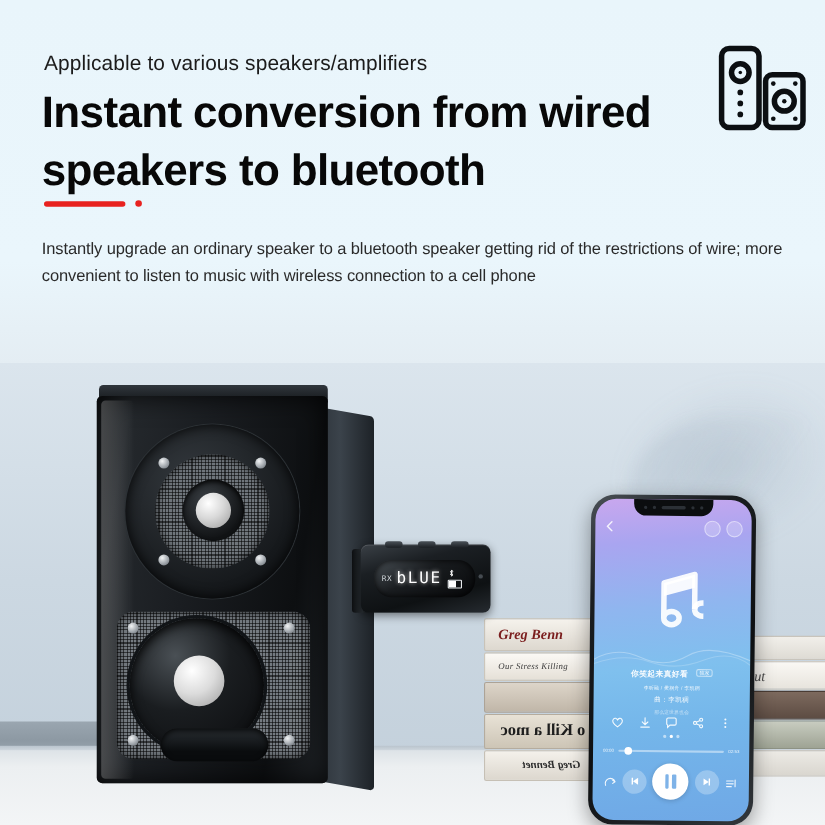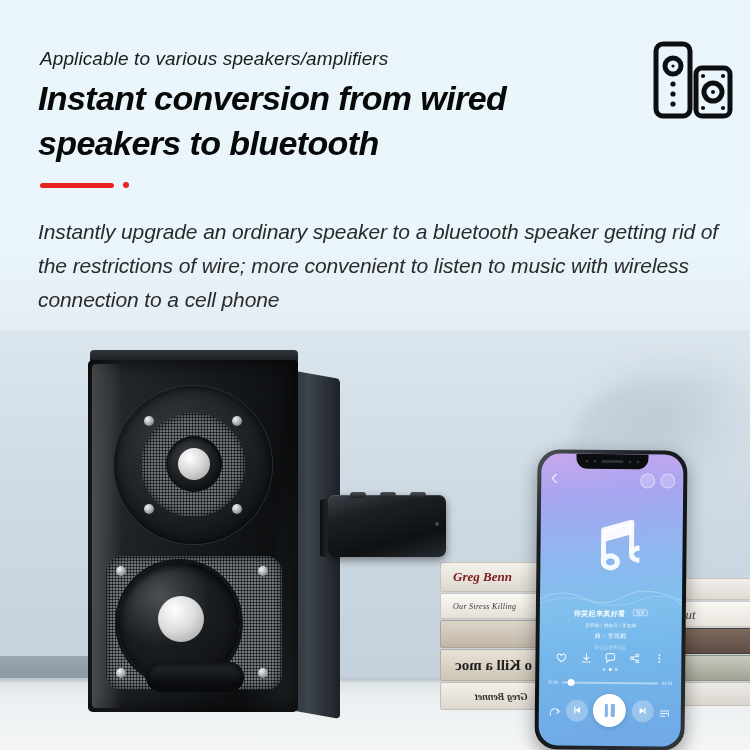--- a/index.html
+++ b/index.html
@@ -8,37 +8,36 @@
     font-family:"Liberation Sans","DejaVu Sans",sans-serif;
     background:#eaf6fc;
   }
   .page{position:relative;width:750px;height:750px;overflow:hidden;}
 
   
   .header{
     position:absolute;left:0;top:0;width:750px;height:330px;
     background:linear-gradient(180deg,#e9f5fb 0%,#eaf6fc 72%,#e4edf3 100%);
     box-sizing:border-box;
-    font-style:italic;
   }
   .eyebrow{
     position:absolute;left:40px;top:48px;
     font-size:19px;color:#1b1b1b;letter-spacing:.1px;white-space:nowrap;
   }
   .headline{
     position:absolute;left:38px;top:76px;width:600px;
-    font-size:34px;font-weight:bold;color:#080808;
+    font-size:40px;font-weight:bold;color:#080808;
     line-height:1.32;letter-spacing:-.6px;
   }
   .accent-wrap{position:absolute;left:40px;top:182px;display:flex;align-items:center;gap:9px;}
   .accent-bar{width:74px;height:5px;border-radius:3px;background:#e8221f;}
   .accent-dot{width:6px;height:6px;border-radius:50%;background:#e8221f;}
   .body-copy{
     position:absolute;left:38px;top:215px;width:700px;
-    font-size:21px;color:#2a2a2a;line-height:1.62;letter-spacing:-.1px;
+    font-size:15px;color:#2a2a2a;line-height:1.62;letter-spacing:-.1px;
   }
 
   
   .hdr-icon{position:absolute;left:652px;top:40px;width:90px;height:100px;}
 
   
   .photo{
     position:absolute;left:0;top:330px;width:750px;height:420px;overflow:hidden;
     background:linear-gradient(178deg,#dfe8ef 0%,#d3dde6 38%,#ccd7e1 62%,#c9d4de 100%);
   }
@@ -348,20 +347,30 @@
         <div class="port"></div>
       </div>
     </div>
 
     <div class="rx">
       <div class="rx-clip"></div>
       <div class="rx-body">
         <div class="rx-btn" style="left:22px;"></div>
         <div class="rx-btn" style="left:52px;"></div>
         <div class="rx-btn" style="left:82px;"></div>
+        <div class="rx-screen">
+          <span class="rx-rx">RX</span>
+          <span class="rx-val">bLUE</span>
+          <span class="rx-icons">
+            <svg class="rx-bt" viewBox="0 0 10 14">
+              <path d="M3 4 L7 10 L5 12 L5 2 L7 4 L3 10" fill="none" stroke="#fff" stroke-width="1.4"></path>
+            </svg>
+            <span class="rx-batt"></span>
+          </span>
+        </div>
         <div class="rx-led"></div>
       </div>
     </div>
 
     <svg class="cable">
       <path d="M446 196 C 470 196, 492 202, 506 224 C 522 248, 520 286, 506 318 C 494 346, 470 362, 440 372 C 410 382, 370 384, 330 384" fill="none" stroke="#141618" stroke-width="7" stroke-linecap="round"></path>
       <path d="M446 194 C 468 194, 489 200, 503 221" fill="none" stroke="#3d4248" stroke-width="2" stroke-linecap="round" opacity=".55"></path>
       <rect x="444" y="189" width="24" height="12" rx="4" fill="#17191c"></rect>
       <rect x="466" y="192" width="7" height="6" rx="2" fill="#2b3036"></rect>
     </svg>

